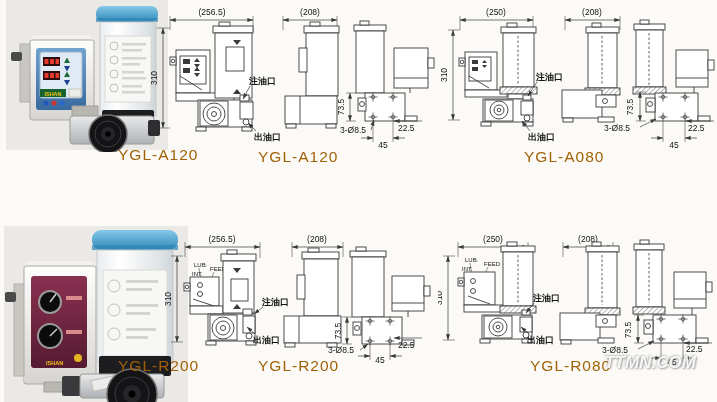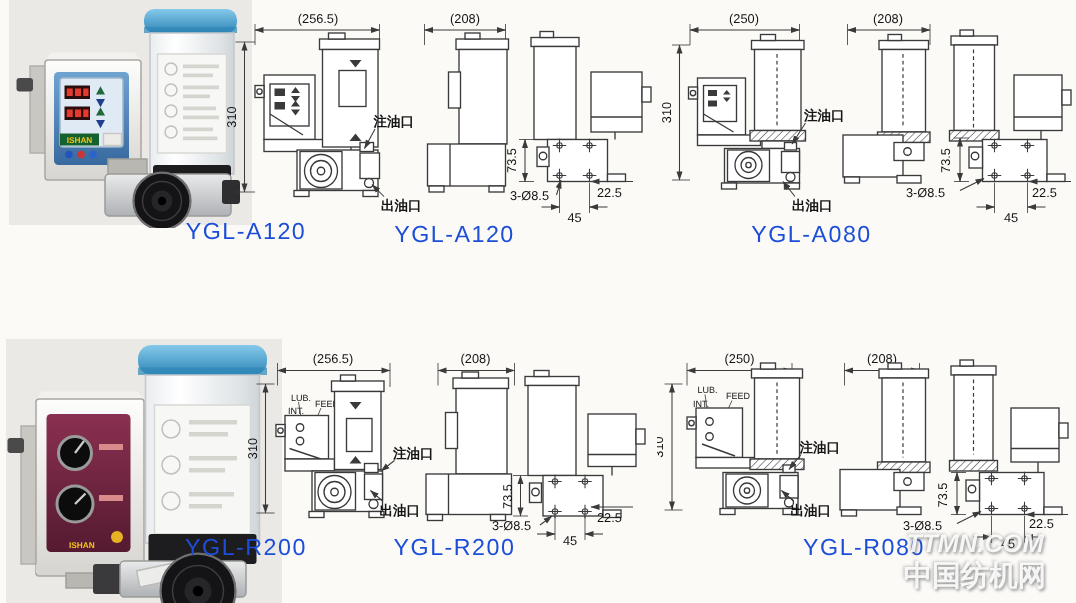--- a/index.html
+++ b/index.html
@@ -3,22 +3,22 @@
 <meta charset="utf-8">
 <style>
   * { margin:0; padding:0; box-sizing:border-box; }
   html,body { width:717px; height:402px; }
   body {
     position:relative; width:717px; height:402px; overflow:hidden;
     background:#fbfaf7; font-family:"Liberation Sans", sans-serif;
   }
   .abs { position:absolute; }
   .model-label {
-    position:absolute; font-size:15.5px; color:#1d4ed8; letter-spacing:1px;
-    text-align:center; white-space:nowrap;
+    position:absolute; font-size:15.5px; color:#a16207; letter-spacing:1px;
+    white-space:nowrap;
   }
   
   svg.d line, svg.d polyline, svg.d path { stroke:#3a3a3a; stroke-width:0.9; fill:none; }
   svg.d rect, svg.d circle { stroke:#3a3a3a; stroke-width:0.9; fill:#ffffff; }
   svg.d .dim { stroke-width:0.7; }
   svg.d .thin { stroke-width:0.55; }
   svg.d .dash { stroke-dasharray:2.5 2; stroke-width:0.8; }
   svg.d .fillk { fill:#3a3a3a; stroke:none; }
   svg.d .hatch { fill:url(#hatch); }
   svg.d text {
@@ -618,23 +618,22 @@
     <line class="thin" x1="661" y1="344" x2="661" y2="362"></line>
         <line class="thin" x1="683" y1="344" x2="683" y2="362"></line>
     <line class="dim" x1="649" y1="358" x2="661" y2="358" marker-end="url(#arr)"></line>
     <line class="dim" x1="683" y1="358" x2="695" y2="358" marker-start="url(#arr)"></line>
     <text x="672" y="365" text-anchor="middle" font-size="8">45</text>
   </g>
 </svg>
 
 <div class="model-label" style="left:118px;top:146px;width:92px">YGL-A120</div>
 <div class="model-label" style="left:258px;top:148px;width:90px">YGL-A120</div>
-<div class="model-label" style="left:496px;top:148px;width:90px">YGL-A080</div>
+<div class="model-label" style="left:524px;top:148px;width:90px">YGL-A080</div>
 <div class="model-label" style="left:118px;top:357px;width:92px">YGL-R200</div>
 <div class="model-label" style="left:258px;top:357px;width:90px">YGL-R200</div>
 <div class="model-label" style="left:530px;top:357px;width:92px">YGL-R080</div>
 
 <div class="watermark">
   <div class="wm1">TTMN.COM</div>
-  <div class="wm2">中国纺机网</div>
 </div>
 
 </div>
 
 </body></html>

